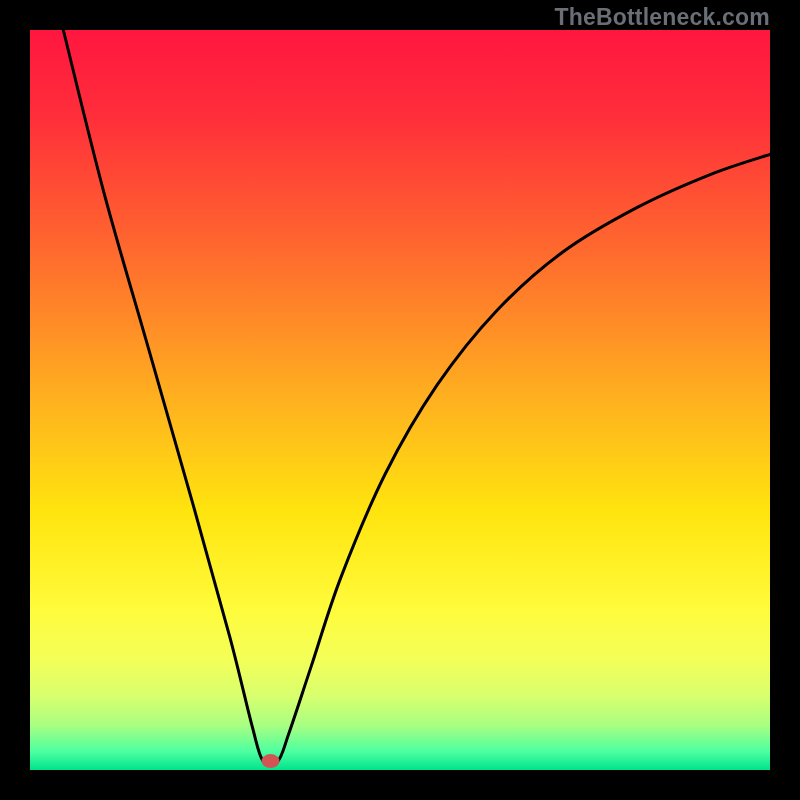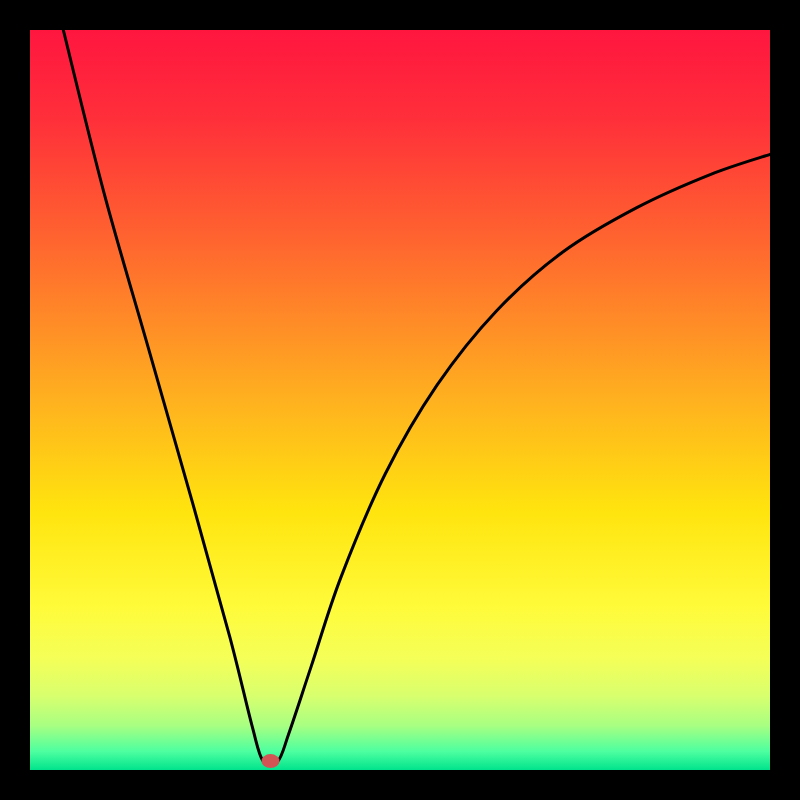--- a/index.html
+++ b/index.html
@@ -34,20 +34,21 @@
     font-weight: 600;
     font-family: Arial, sans-serif;
     letter-spacing: 0.2px;
   }
   svg { display: block; }
 </style>
 </head>
 <body>
 
 <div class="outer">
+  <div class="watermark">TheBottleneck.com</div>
   <div class="plot-area">
     <svg id="chart-svg" width="740" height="740" viewBox="0 0 740 740" preserveAspectRatio="none">
         <defs>
           <linearGradient id="bg-grad" x1="0" y1="0" x2="0" y2="1">
             <stop offset="0%" stop-color="#ff163f"></stop>
             <stop offset="12%" stop-color="#ff2f3a"></stop>
             <stop offset="30%" stop-color="#ff6a2e"></stop>
             <stop offset="50%" stop-color="#ffb11f"></stop>
             <stop offset="65%" stop-color="#ffe40e"></stop>
             <stop offset="78%" stop-color="#fffb3a"></stop>

